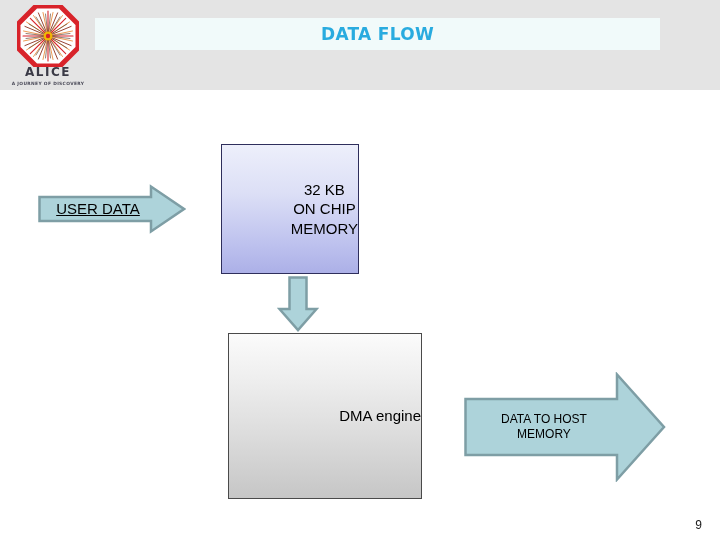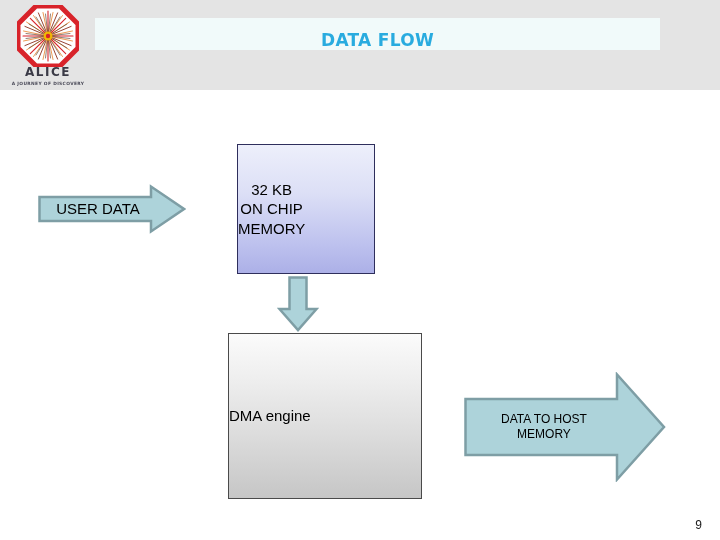--- a/index.html
+++ b/index.html
@@ -70,21 +70,21 @@
 
   
   #title-box {
     position: absolute;
     left: 95px;
     top: 18px;
     width: 565px;
     height: 32px;
     background: #F1FAFA;
     display: flex;
-    align-items: flex-end;
+    align-items: center;
     justify-content: center;
   }
   #title-text {
     font-family: "DejaVu Sans", sans-serif;
     font-size: 17px;
     font-weight: bold;
     color: #29ABDF;
     letter-spacing: 0.3px;
   }
 
@@ -120,20 +120,21 @@
     top: 184px;
     width: 148px;
     height: 50px;
   }
   #arrow-user-data .arrow-text {
     left: 4px;
     top: 0;
     width: 112px;
     height: 50px;
     font-size: 15px;
+    text-decoration: underline;
   }
 
   
   #arrow-down {
     left: 277px;
     top: 276px;
     width: 42px;
     height: 56px;
   }
 
@@ -148,47 +149,47 @@
     left: 6px;
     top: 0;
     width: 148px;
     height: 110px;
     font-size: 12px;
   }
 
   
   #box-onchip {
     position: absolute;
-    left: 237px;
+    left: 221px;
     top: 144px;
     width: 138px;
     height: 130px;
     box-sizing: border-box;
     border: 1px solid #2E2E5C;
     background: linear-gradient(to bottom, #EDEFFB 0%, #DCDFF6 38%, #BDC1EE 78%, #ACB0E7 100%);
     display: flex;
     align-items: center;
-    justify-content: flex-start;
+    justify-content: flex-end;
   }
   #box-onchip .shape-label {
     font-size: 15px;
   }
 
   #box-dma {
     position: absolute;
     left: 228px;
     top: 333px;
     width: 194px;
     height: 166px;
     box-sizing: border-box;
     border: 1px solid #4A4A4A;
     background: linear-gradient(to bottom, #FBFBFB 0%, #EDEDED 30%, #DCDCDC 62%, #C6C6C6 100%);
     display: flex;
     align-items: center;
-    justify-content: flex-start;
+    justify-content: flex-end;
   }
   #box-dma .shape-label {
     font-size: 15px;
   }
 
   
   #page-number {
     position: absolute;
     right: 18px;
     bottom: 8px;

